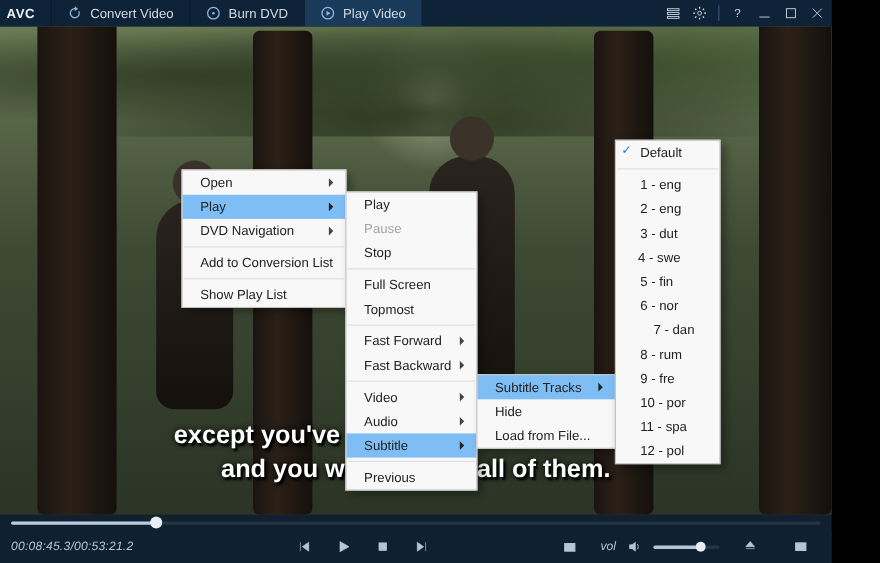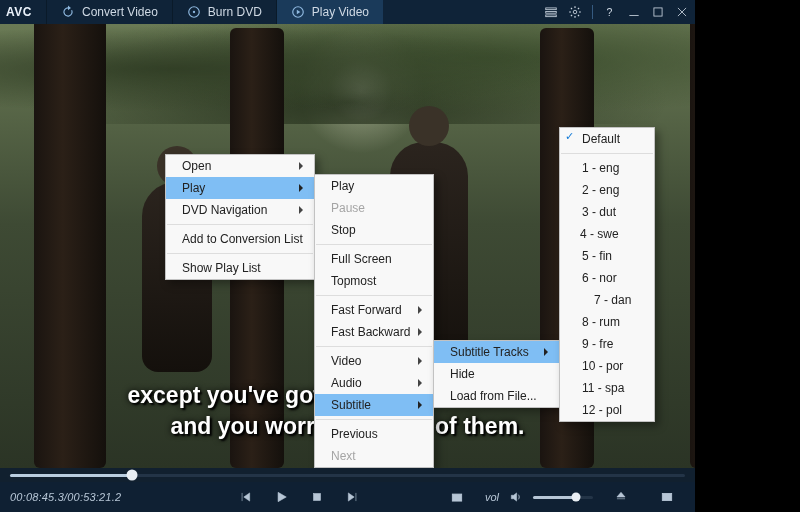--- a/index.html
+++ b/index.html
@@ -1,17 +1,17 @@
 <!DOCTYPE html>
 <html><head>
 <meta charset="utf-8">
 <style>
   * { box-sizing: border-box; margin: 0; padding: 0; font-family: "Segoe UI", Tahoma, sans-serif; }
   html, body { width: 800px; height: 512px; overflow: hidden; background:#000; }
-  .app { width:695px; height:512px; background:#11202f; display:flex; flex-direction:column; position:relative; }
+  .app { width:756px; height:512px; background:#11202f; display:flex; flex-direction:column; position:relative; }
 
   
   .titlebar { height:24px; background:#0f2338; display:flex; align-items:center; color:#cfd9e4; font-size:12px; }
   .brand { width:46px; padding-left:6px; font-weight:bold; letter-spacing:0.5px; color:#eaf2fb; }
   .tab { display:flex; align-items:center; height:24px; padding:0 14px; border-left:1px solid #0a1a29; cursor:pointer; }
   .tab.active { background:#1a3a5a; }
   .tab .ic { width:14px; height:14px; margin-right:7px; display:inline-flex; align-items:center; justify-content:center; }
   .tab .ic svg { width:14px; height:14px; fill:#8fb9e0; }
   .titlebar-spacer { flex:1; }
   .title-actions { display:flex; align-items:center; gap:10px; padding-right:6px; }
@@ -182,21 +182,20 @@
       <div class="mi">Topmost</div>
       <div class="sep"></div>
       <div class="mi has-sub">Fast Forward</div>
       <div class="mi has-sub">Fast Backward</div>
       <div class="sep"></div>
       <div class="mi has-sub">Video</div>
       <div class="mi has-sub">Audio</div>
       <div class="mi has-sub highlight">Subtitle</div>
       <div class="sep"></div>
       <div class="mi">Previous</div>
-      <div class="mi disabled">Next</div>
     </div>
 
     <div class="menu" style="left:433px; top:316px; width:127px;">
       <div class="mi has-sub highlight">Subtitle Tracks</div>
       <div class="mi">Hide</div>
       <div class="mi">Load from File...</div>
     </div>
 
     <div class="menu" style="left:559px; top:103px; width:96px;">
       <div class="mi check" style="padding-left:22px;">Default</div>

